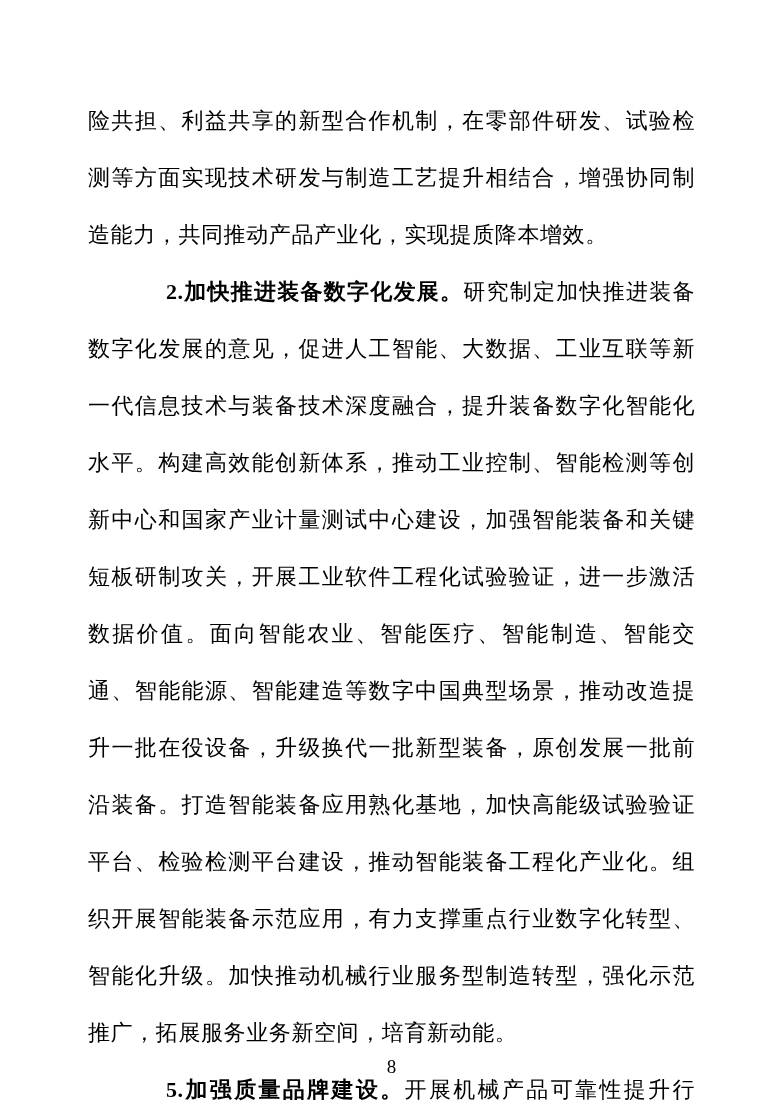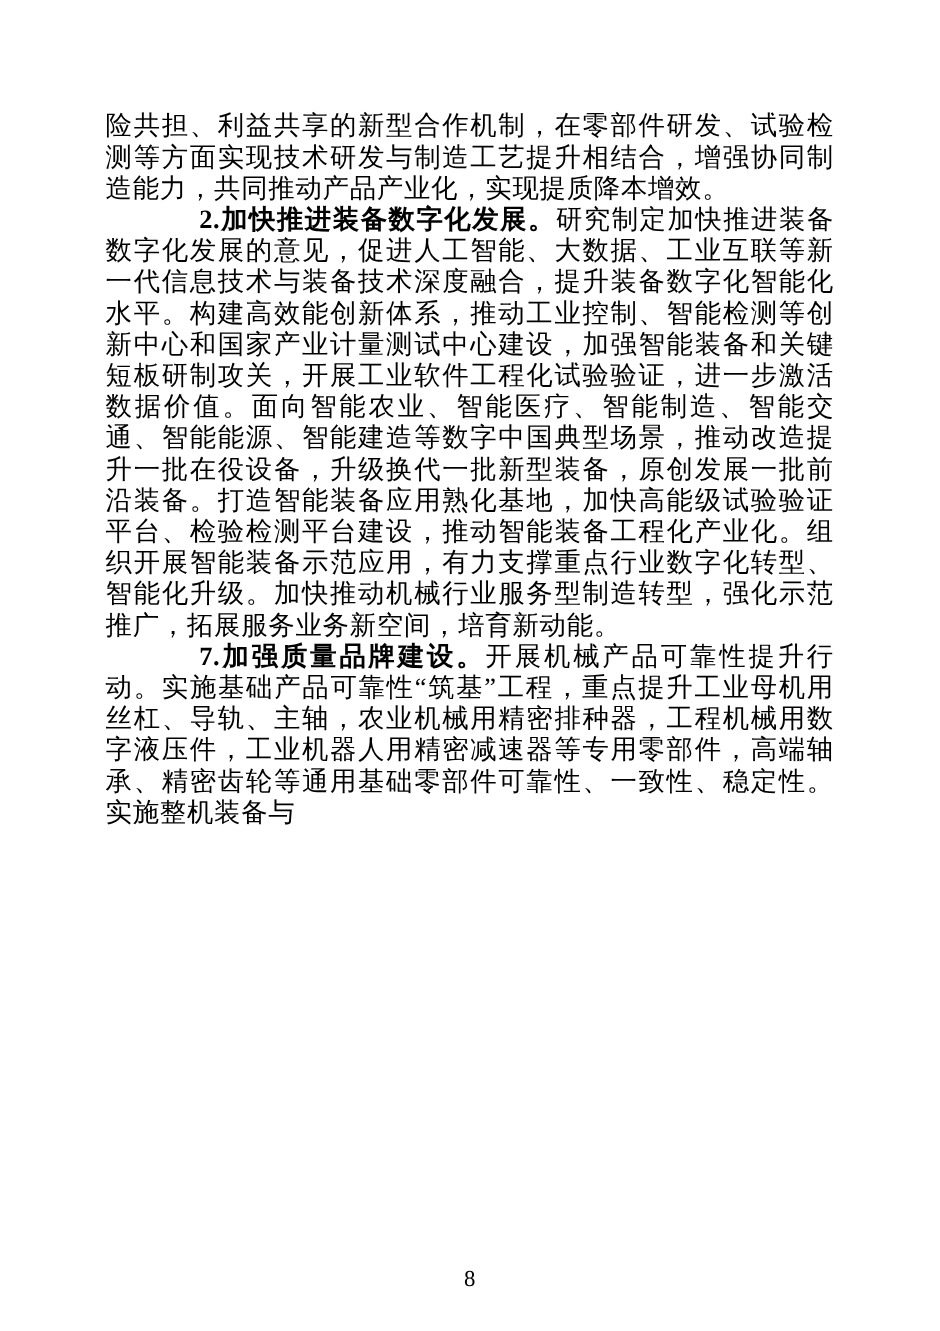--- a/index.html
+++ b/index.html
@@ -22,21 +22,21 @@
   .content {
     position: absolute;
     left: 88px;
     top: 92px;
     width: 607px;
   }
   p.para {
     margin: 0;
     padding: 0;
     font-size: 22px;
-    line-height: 26px;
+    line-height: 57px;
     color: #000000;
     text-align: justify;
     text-justify: inter-character;
     letter-spacing: 0.6px;
   }
   p.para.indent {
     text-indent: 45px;
   }
   .run-bold {
     font-weight: bold;
@@ -56,18 +56,18 @@
     font-family: "Liberation Serif", "DejaVu Serif", serif;
   }
 </style>
 </head>
 <body>
 
 <div class="page">
   <div class="content" id="document-body">
       <p class="para"><span class="run">险共担、利益共享的新型合作机制，在零部件研发、试验检测等方面实现技术研发与制造工艺提升相结合，增强协同制造能力，共同推动产品产业化，实现提质降本增效。</span></p>
       <p class="para indent"><span class="run-bold">2.加快推进装备数字化发展。</span><span class="run">研究制定加快推进装备数字化发展的意见，促进人工智能、大数据、工业互联等新一代信息技术与装备技术深度融合，提升装备数字化智能化水平。构建高效能创新体系，推动工业控制、智能检测等创新中心和国家产业计量测试中心建设，加强智能装备和关键短板研制攻关，开展工业软件工程化试验验证，进一步激活数据价值。面向智能农业、智能医疗、智能制造、智能交通、智能能源、智能建造等数字中国典型场景，推动改造提升一批在役设备，升级换代一批新型装备，原创发展一批前沿装备。打造智能装备应用熟化基地，加快高能级试验验证平台、检验检测平台建设，推动智能装备工程化产业化。组织开展智能装备示范应用，有力支撑重点行业数字化转型、智能化升级。加快推动机械行业服务型制造转型，强化示范推广，拓展服务业务新空间，培育新动能。</span></p>
-      <p class="para indent"><span class="run-bold">7.加强质量品牌建设。</span><span class="run">开展机械产品可靠性提升行动。实施基础产品可靠性“筑基”工程，重点提升工业母机用丝杠、导轨、主轴，农业机械用精密排种器，工程机械用数字液压件，工业机器人用精密减速器等专用零部件，高端轴承、精密齿轮等通用基础零部件可靠性、一致性、稳定性。实施整机装备与</span></p>
+      <p class="para indent"><span class="run-bold">5.加强质量品牌建设。</span><span class="run">开展机械产品可靠性提升行动。实施基础产品可靠性“筑基”工程，重点提升工业母机用丝杠、导轨、主轴，农业机械用精密排种器，工程机械用数字液压件，工业机器人用精密减速器等专用零部件，高端轴承、精密齿轮等通用基础零部件可靠性、一致性、稳定性。实施整机装备与</span></p>
     </div>
   <div class="footer">
     <span class="page-number">8</span>
   </div>
 </div>
 
 </body></html>

